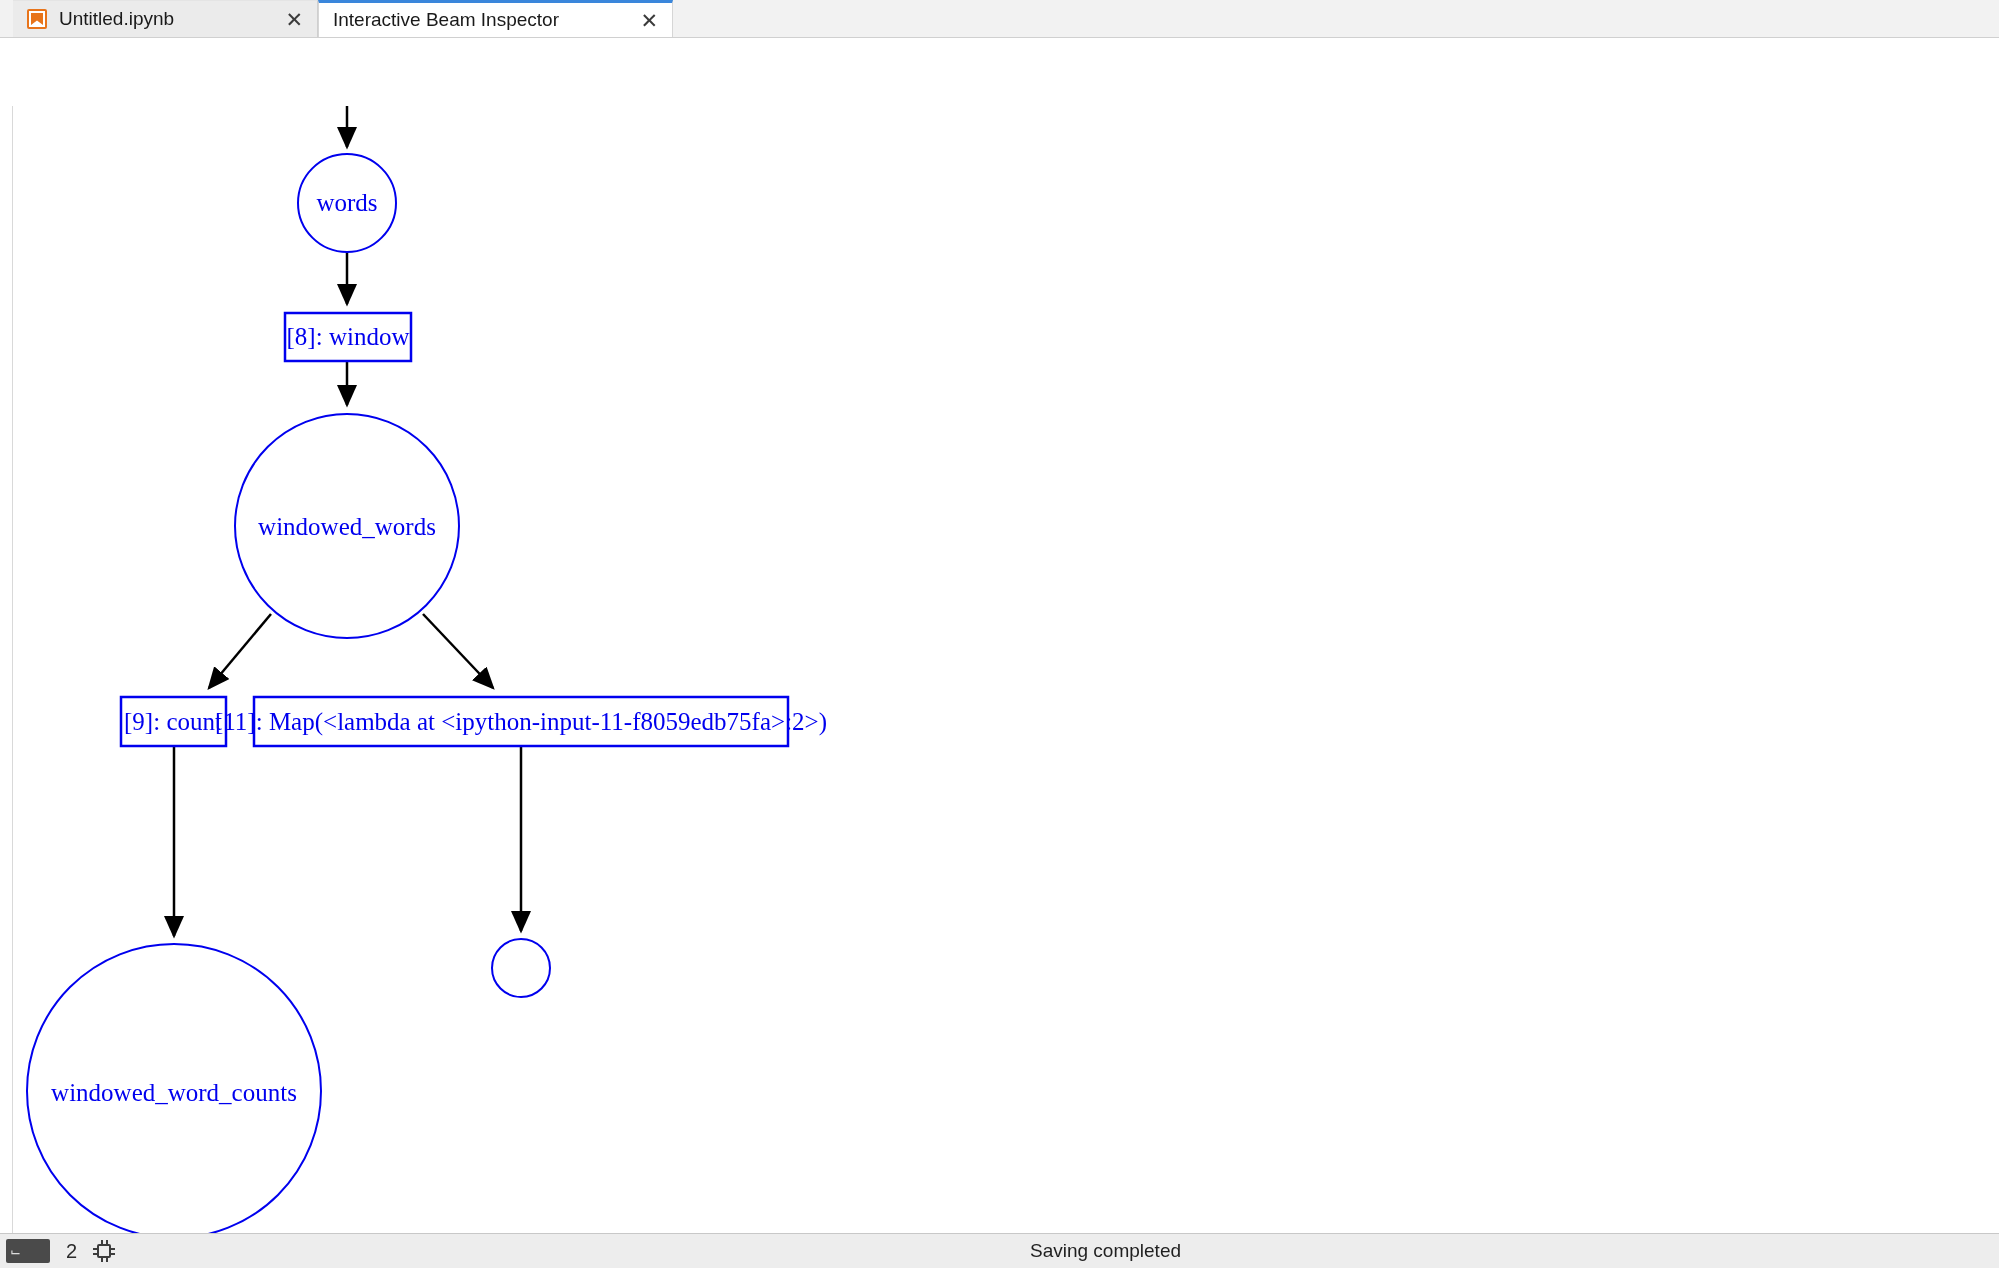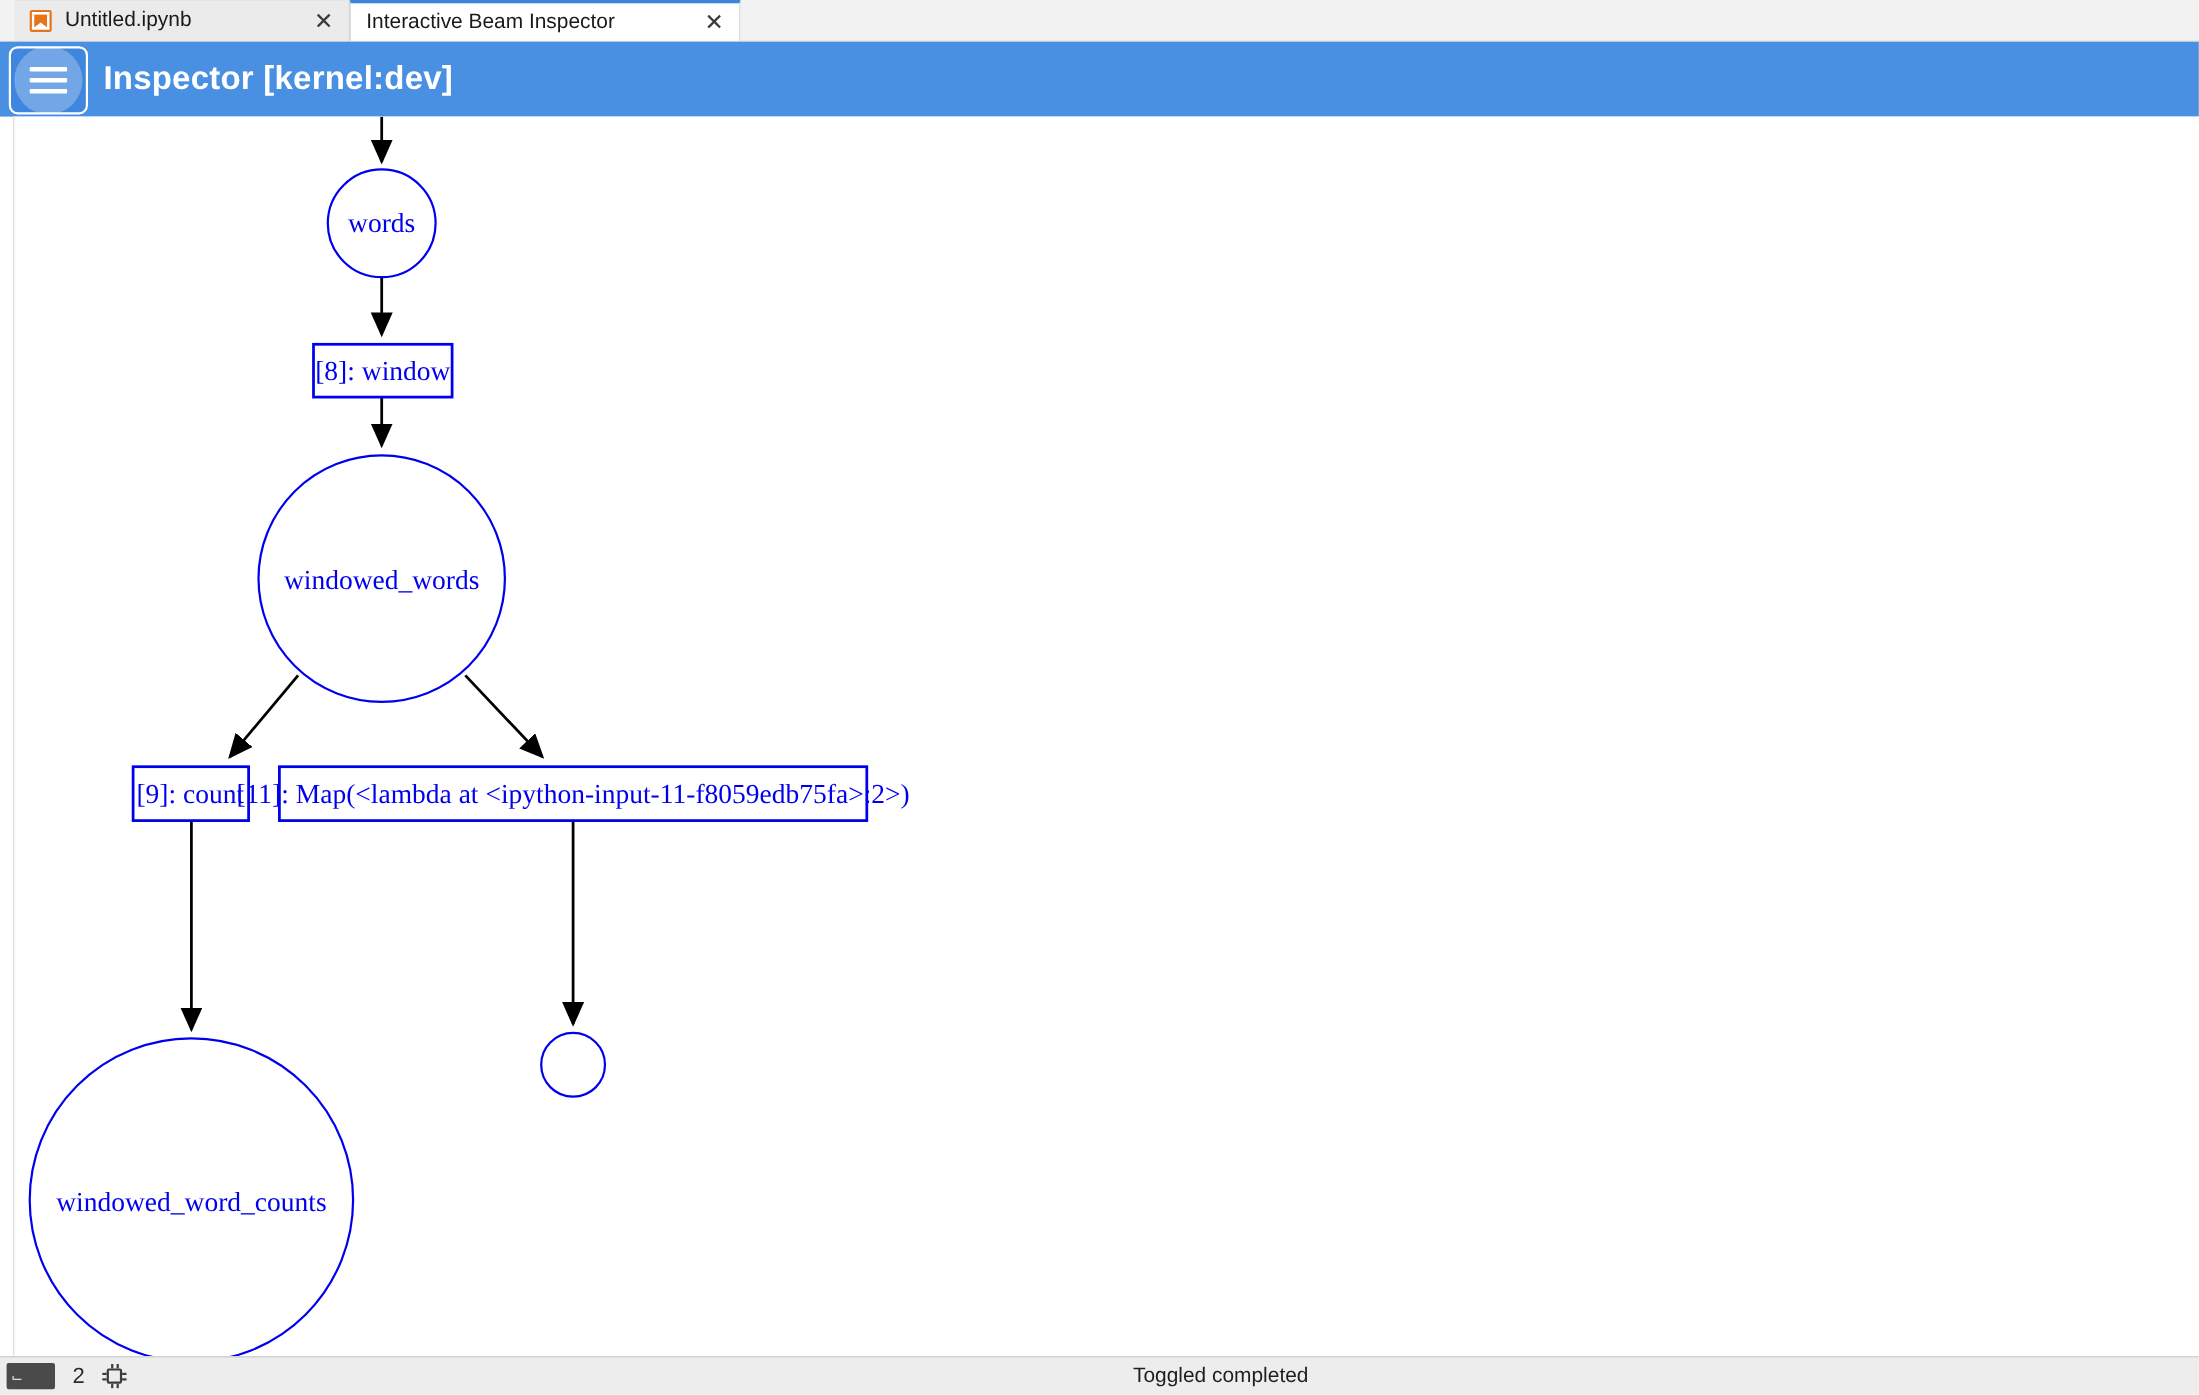--- a/index.html
+++ b/index.html
@@ -213,31 +213,20 @@
       <span class="nb-icon"></span>
       <span class="tab-label">Untitled.ipynb</span>
       <span class="tab-close">✕</span>
     </div>
     <div class="tab active">
       <span class="tab-label">Interactive Beam Inspector</span>
       <span class="tab-close">✕</span>
     </div>
   </div>
 
-  <div class="appbar">
-    <div class="menu-btn">
-      <span class="ripple"></span>
-      <span class="bars">
-        <span></span>
-          <span></span>
-          <span></span>
-      </span>
-    </div>
-    <div class="appbar-title">Inspector [kernel:dev]</div>
-  </div>
 
   <svg class="annot-arrow" viewBox="0 0 110 80">
     <path d="M 18 12 C 9 6, 5 16, 10 26 L 56 76" stroke="#f0483c" stroke-width="5" fill="none" stroke-linecap="round"></path>
   </svg>
   <div class="annot-label">Toggled</div>
 
   <div class="canvas">
     <svg class="graph-svg" width="1998" height="1127">
       <defs>
         <marker id="arrow" markerWidth="10" markerHeight="10" refX="8" refY="4" orient="auto" markerUnits="strokeWidth">
@@ -302,16 +291,16 @@
       <span class="core"></span>
       <span class="pin" style="left:8px; top:0; width:2px; height:4px;"></span>
       <span class="pin" style="left:13px; top:0; width:2px; height:4px;"></span>
       <span class="pin" style="left:8px; bottom:0; width:2px; height:4px;"></span>
       <span class="pin" style="left:13px; bottom:0; width:2px; height:4px;"></span>
       <span class="pin" style="left:0; top:8px; width:4px; height:2px;"></span>
       <span class="pin" style="left:0; top:13px; width:4px; height:2px;"></span>
       <span class="pin" style="right:0; top:8px; width:4px; height:2px;"></span>
       <span class="pin" style="right:0; top:13px; width:4px; height:2px;"></span>
     </div>
-    <div class="sb-status-msg">Toggled completed</div>
+    <div class="sb-status-msg">Saving completed</div>
   </div>
 
 </div>
 
 </body></html>

